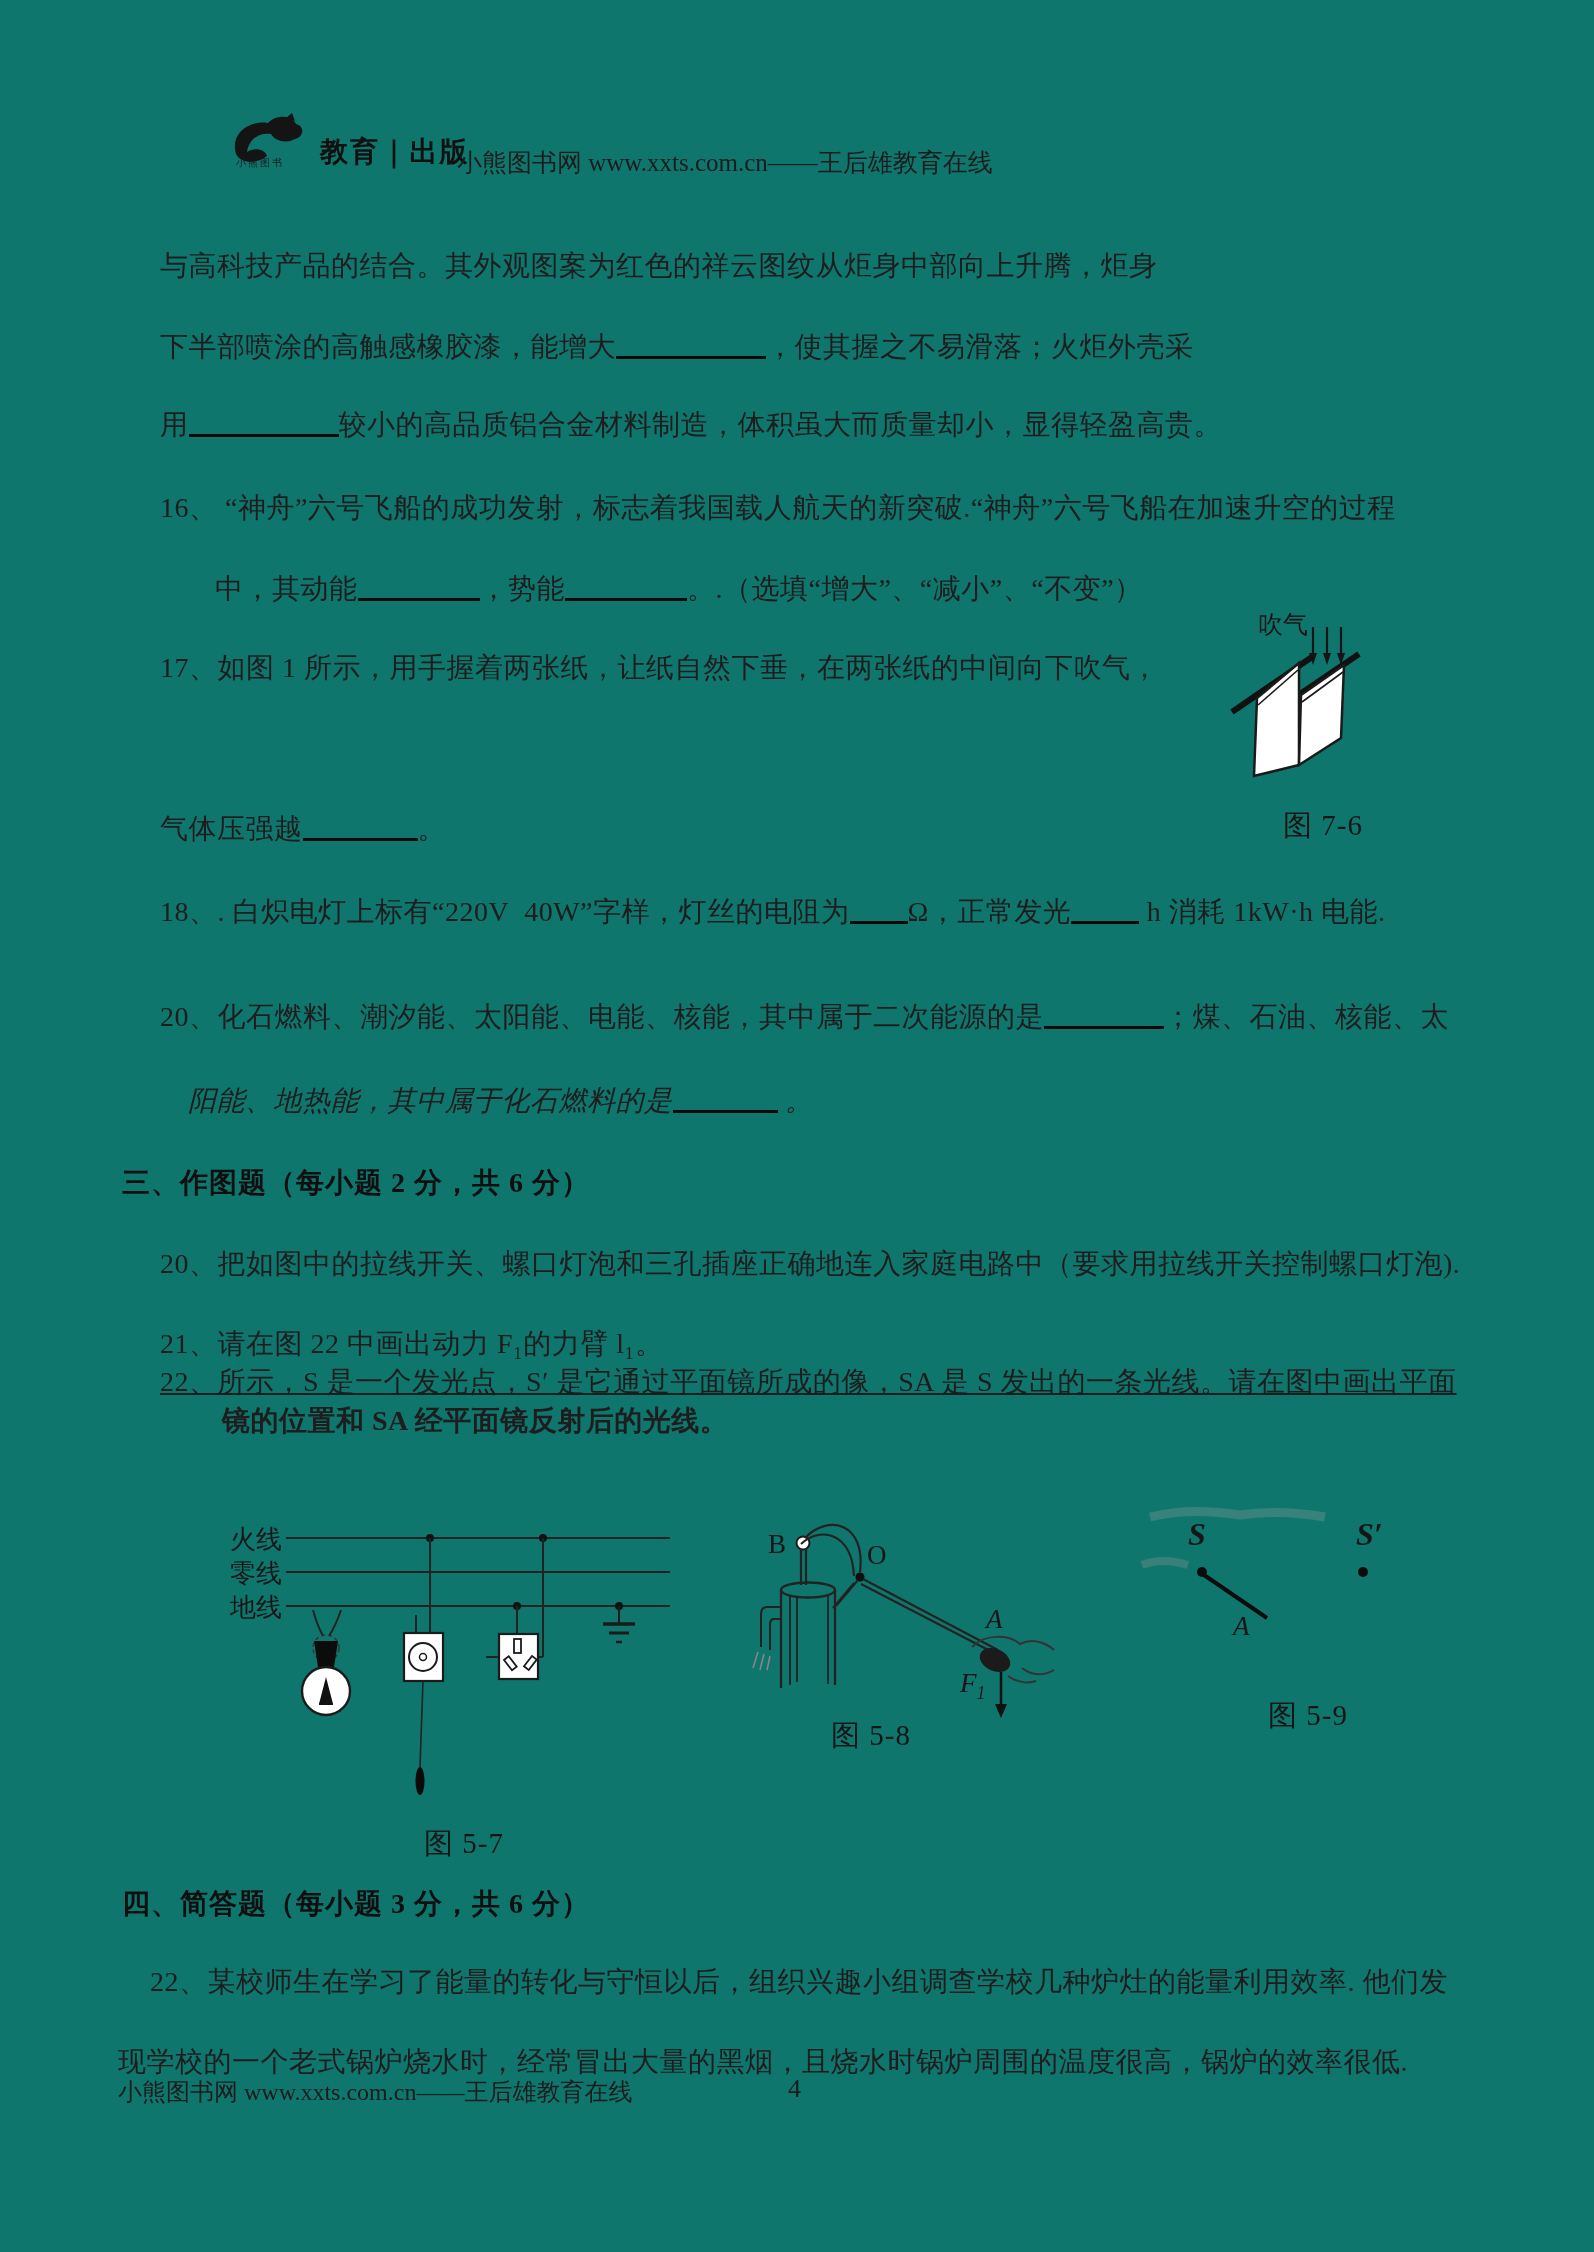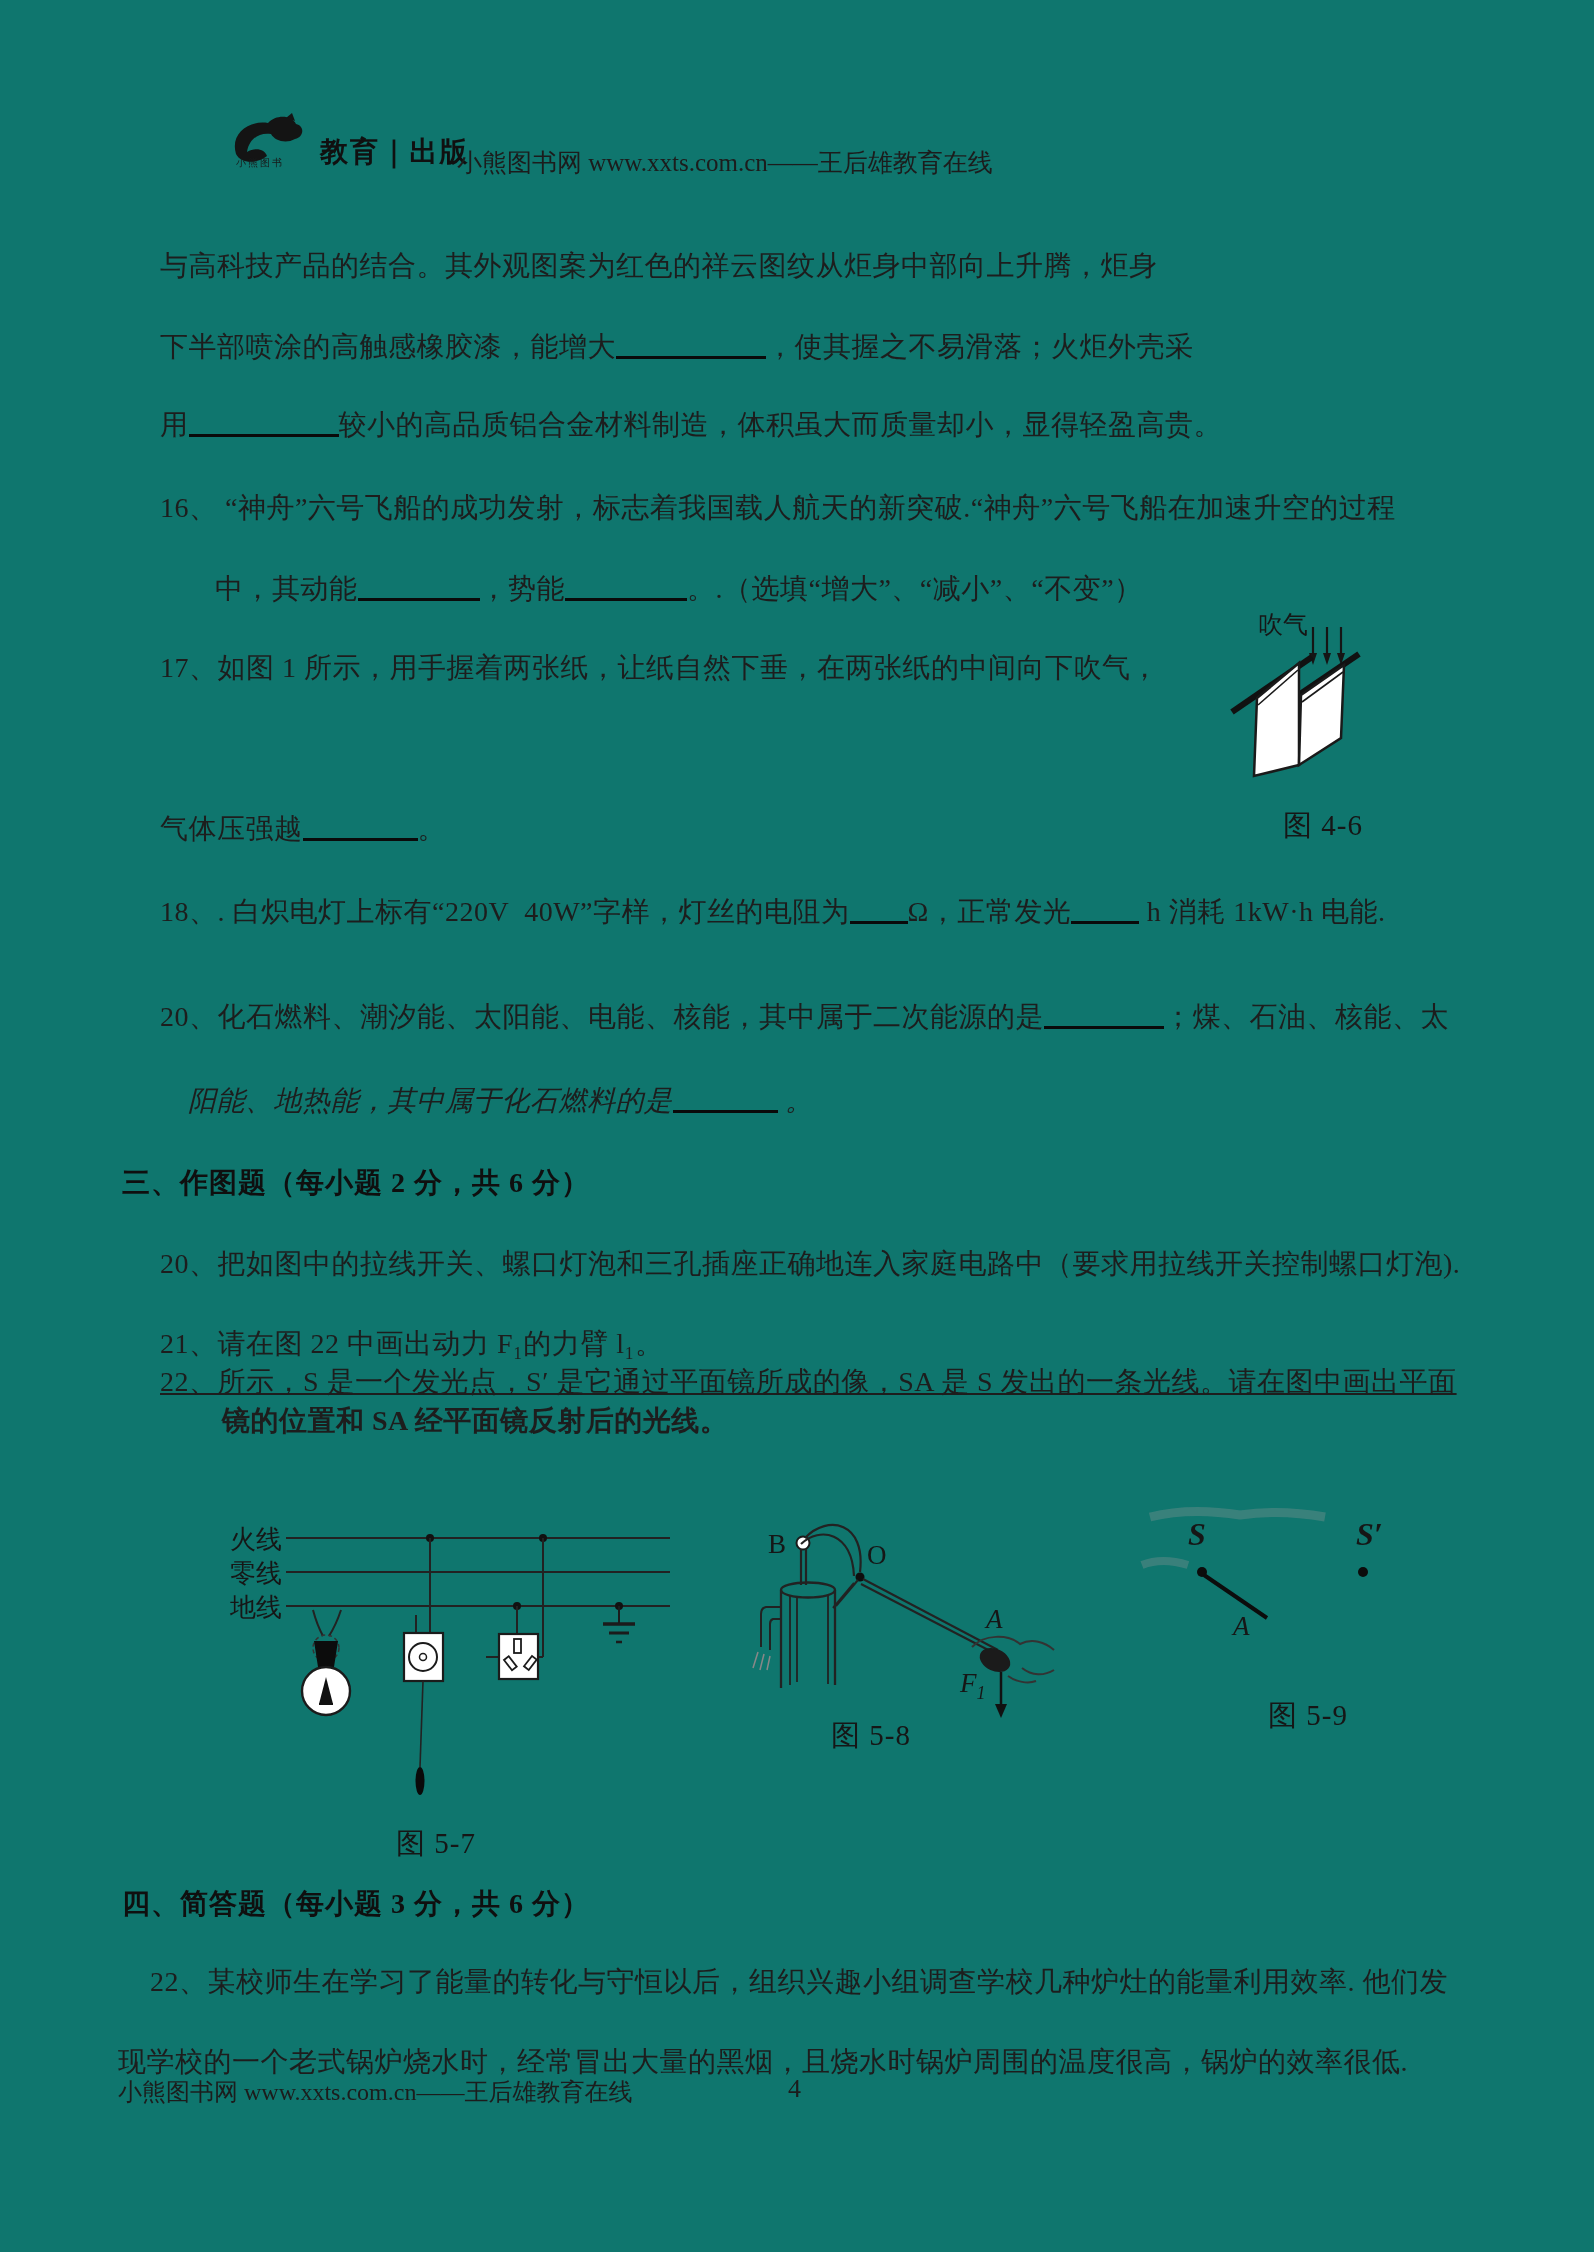--- a/index.html
+++ b/index.html
@@ -63,21 +63,21 @@
     </g>
     <g>
       <line x1="82" y1="117" x2="162" y2="62" stroke="#111" stroke-width="6"></line>
       <line x1="131" y1="112" x2="209" y2="59" stroke="#111" stroke-width="6"></line>
       <path d="M 107,103 L 149,68 L 149,170 L 104,181 Z" fill="#fff" stroke="#1a1a1a" stroke-width="2.5"></path>
       <line x1="108" y1="110" x2="148" y2="75" stroke="#1a1a1a" stroke-width="1.6"></line>
       <path d="M 151,100 L 194,70 L 191,143 L 149,170 Z" fill="#fff" stroke="#1a1a1a" stroke-width="2.5"></path>
       <line x1="152" y1="107" x2="193" y2="77" stroke="#1a1a1a" stroke-width="1.6"></line>
     </g>
   </svg>
-  <div class="cap" style="left:1283px;top:806px;">图 4-6</div>
+  <div class="cap" style="left:1283px;top:806px;">图 7-6</div>
 
   <div class="line" style="left:160px;top:893px;">
     <span>18、. 白炽电灯上标有“220V&nbsp;&nbsp;40W”字样，灯丝的电阻为</span><span class="blank" style="width:58px"></span><span>Ω，正常发光</span><span class="blank" style="width:68px"></span><span>&nbsp;h&nbsp;消耗 1kW·h 电能.</span>
   </div>
 
   <div class="line" style="left:160px;top:998px;">
     <span>20、化石燃料、潮汐能、太阳能、电能、核能，其中属于二次能源的是</span><span class="blank" style="width:120px"></span><span>；煤、石油、核能、太</span>
   </div>
   <div class="line" style="left:188px;top:1082px;font-style:italic;">
     <span>阳能、地热能，其中属于化石燃料的是</span><span class="blank" style="width:105px"></span><span>&nbsp;。</span>
@@ -133,21 +133,21 @@
       <rect x="0" y="0" width="6" height="13" fill="#fff" stroke="#1b1b1b" stroke-width="1.8" transform="translate(334,155) rotate(-38)"></rect>
       <rect x="0" y="0" width="6" height="13" fill="#fff" stroke="#1b1b1b" stroke-width="1.8" transform="translate(362,151) rotate(38)"></rect>
     </g>
     <g stroke="#1b1b1b">
       <line x1="449" y1="101" x2="449" y2="119" stroke-width="2"></line>
       <line x1="433" y1="119" x2="465" y2="119" stroke-width="3.5"></line>
       <line x1="439" y1="128" x2="459" y2="128" stroke-width="3"></line>
       <line x1="446" y1="137" x2="452" y2="137" stroke-width="2.5"></line>
     </g>
   </svg>
-  <div class="cap" style="left:396px;top:1824px;">图 5-7</div>
+  <div class="cap" style="left:424px;top:1824px;">图 5-7</div>
 
   <svg style="left:740px;top:1500px;" width="330" height="240" viewBox="0 0 330 240">
     <text x="28" y="53" font-size="27">B</text>
     <circle cx="63" cy="43" r="6.5" stroke="#1b1b1b" stroke-width="2" fill="#fff"></circle>
     <g stroke="#222" stroke-width="2.2" fill="none">
       <line x1="61" y1="49" x2="61" y2="85"></line>
       <line x1="66" y1="49" x2="66" y2="85"></line>
       <path d="M 65,38 C 88,14 126,22 120,72"></path>
       <path d="M 61,44 C 80,26 112,32 114,76"></path>
     </g>

